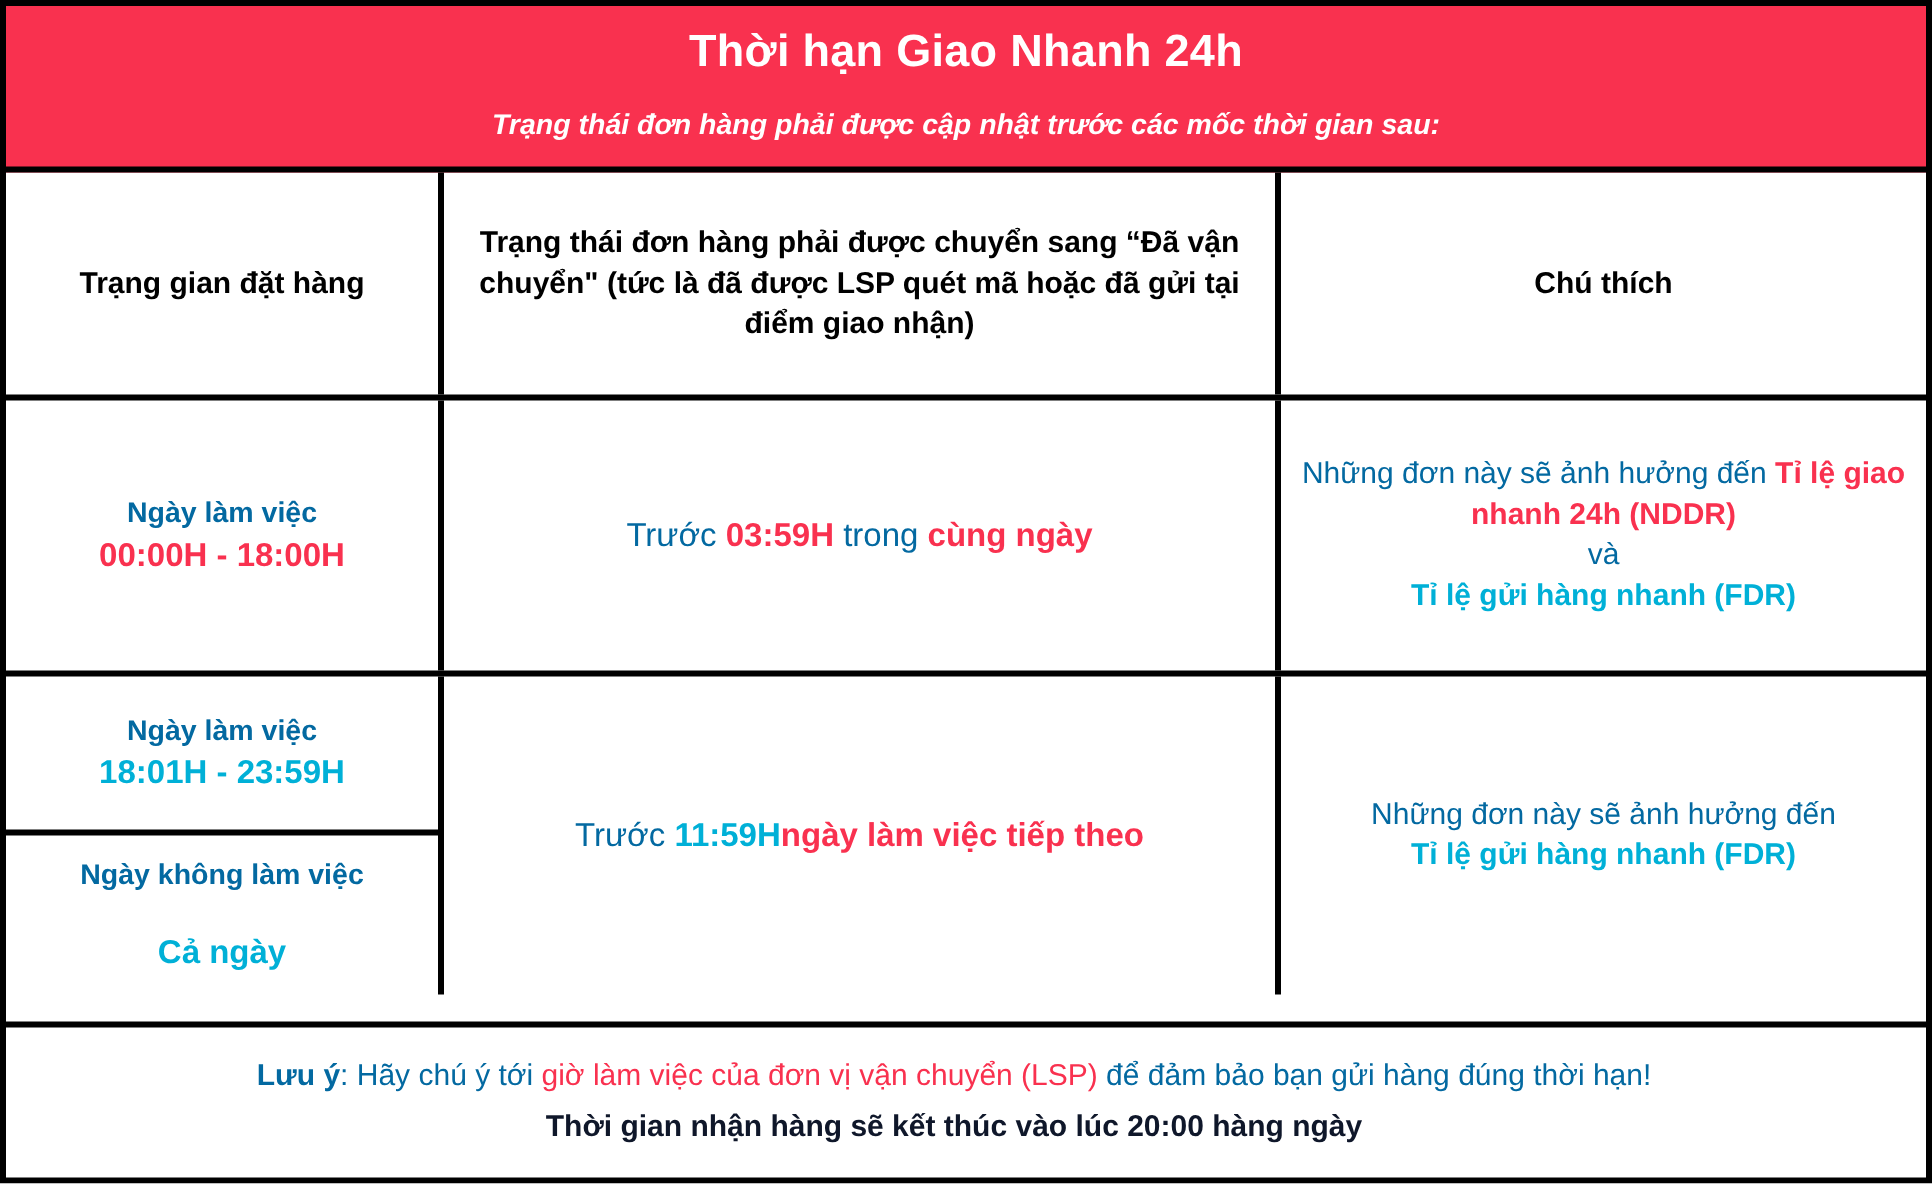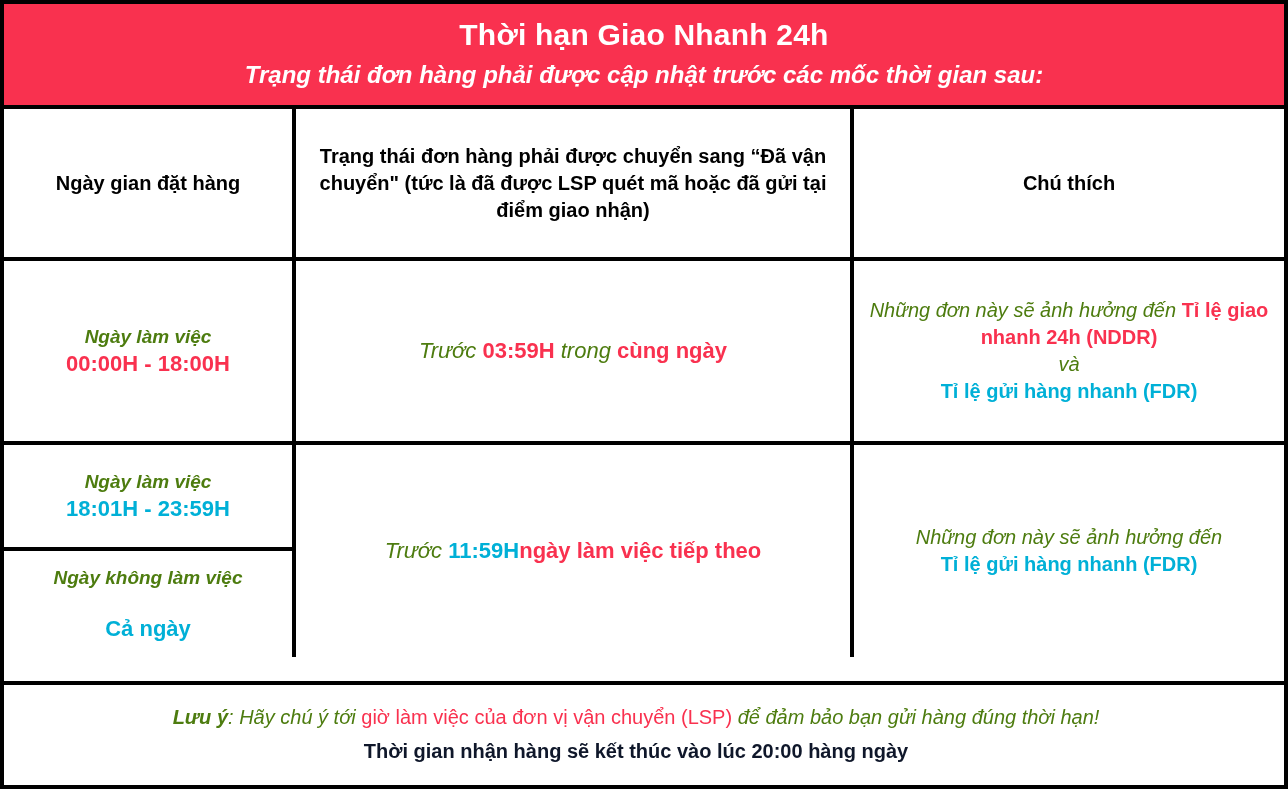--- a/index.html
+++ b/index.html
@@ -33,24 +33,24 @@
     text-align: center;
     flex: 0 0 auto;
   }
   .header-title {
     font-size: 30px;
     font-weight: bold;
     line-height: 1.15;
     letter-spacing: .2px;
   }
   .header-sub {
-    font-size: 24px;
+    font-size: 19px;
     font-weight: bold;
     font-style: italic;
-    margin-top: 8px;
+    margin-top: 20px;
     line-height: 1.2;
   }
 
   
   .table {
     flex: 1 1 auto;
     display: flex;
     flex-direction: column;
   }
 
@@ -116,21 +116,21 @@
   .line {
     line-height: 1.35;
   }
   .b { font-weight: bold; }
   .t19 { font-size: 20px; }
   .t20 { font-size: 19px; }
   .t21 { font-size: 22px; }
 
   .pink { color: #f9314f; }
   .blue { color: #00b0d7; }
-  .black { color: #4d7c0f; font-style: italic; }
+  .black { color: #0369a1; }
 
   
   .footer {
     flex: 0 0 auto;
     border-top: 4px solid #000000;
     padding: 18px 36px 20px 20px;
     text-align: center;
   }
   .footer-line1 {
     font-size: 20px;
@@ -151,21 +151,21 @@
 
   <div class="header">
     <div class="header-title">Thời hạn Giao Nhanh 24h</div>
     <div class="header-sub">Trạng thái đơn hàng phải được cập nhật trước các mốc thời gian sau:</div>
   </div>
 
   <div class="table">
 
     <div class="row head-row">
       <div class="cell col-1">
-        <div class="head-cell-text">Ngày gian đặt hàng</div>
+        <div class="head-cell-text">Trạng gian đặt hàng</div>
       </div>
       <div class="cell col-2">
         <div class="head-cell-text">Trạng thái đơn hàng phải được chuyển sang “Đã vận chuyển"  (tức là đã được LSP quét mã hoặc đã gửi tại điểm giao nhận)</div>
       </div>
       <div class="cell col-3">
         <div class="head-cell-text">Chú thích</div>
       </div>
     </div>
 
     <div class="row row-a">

